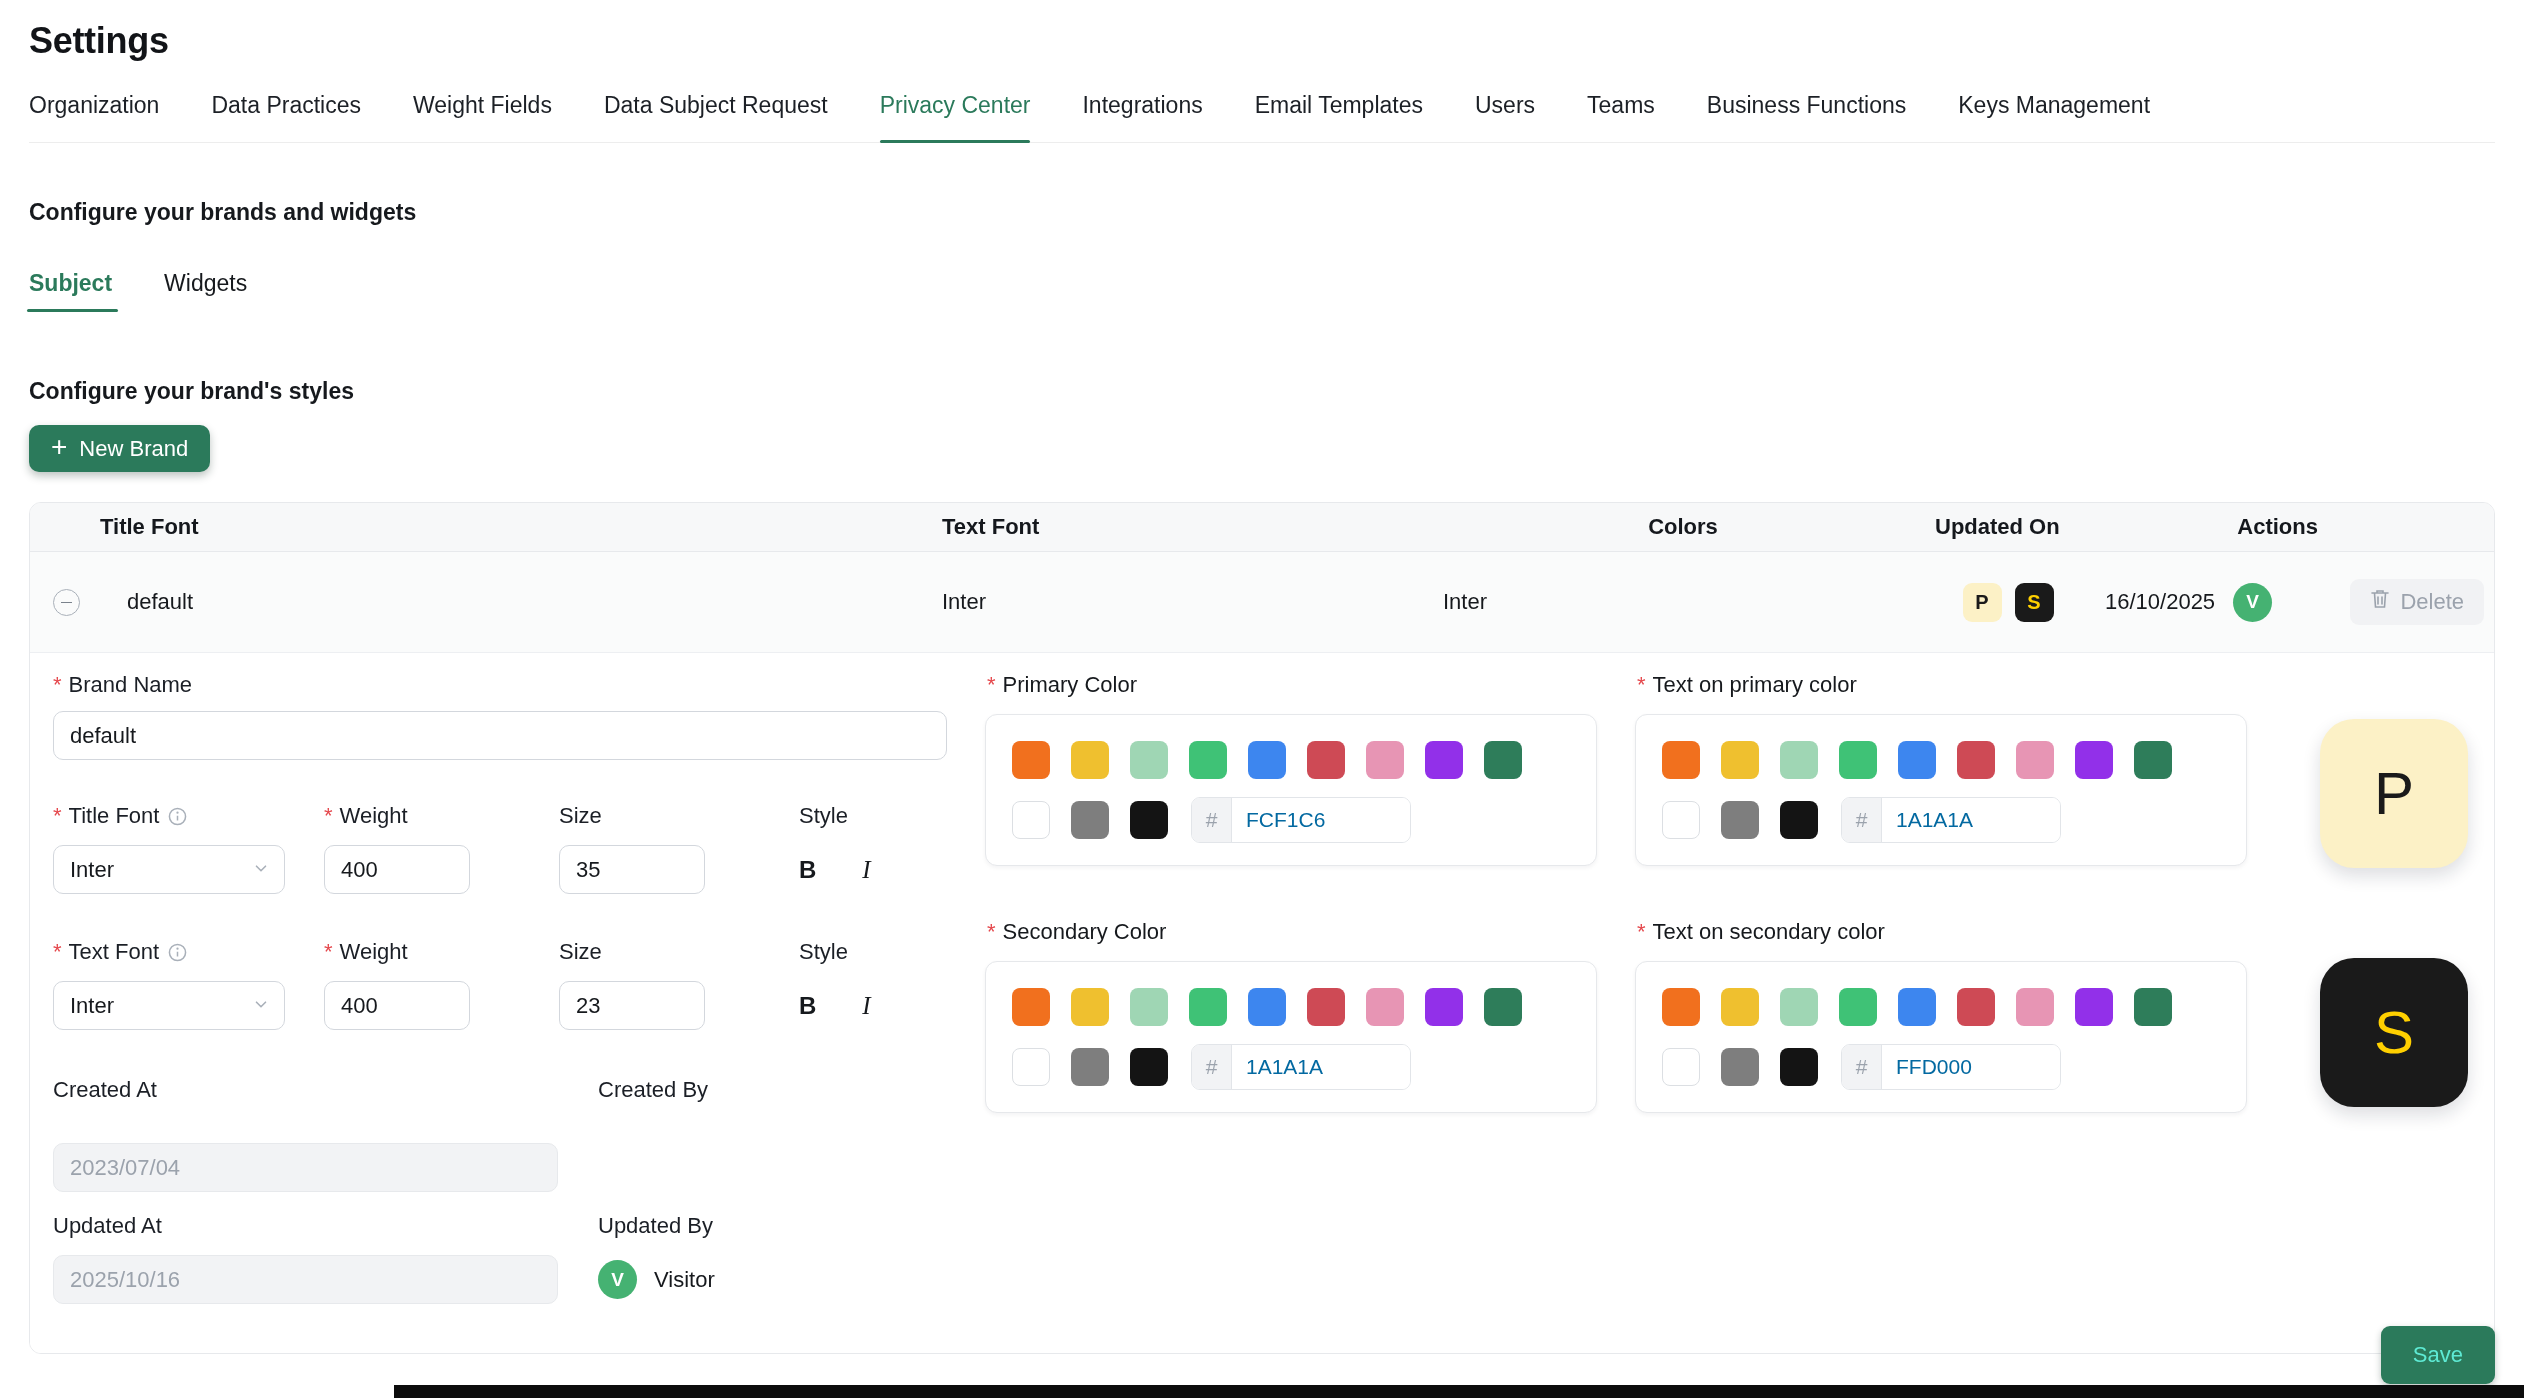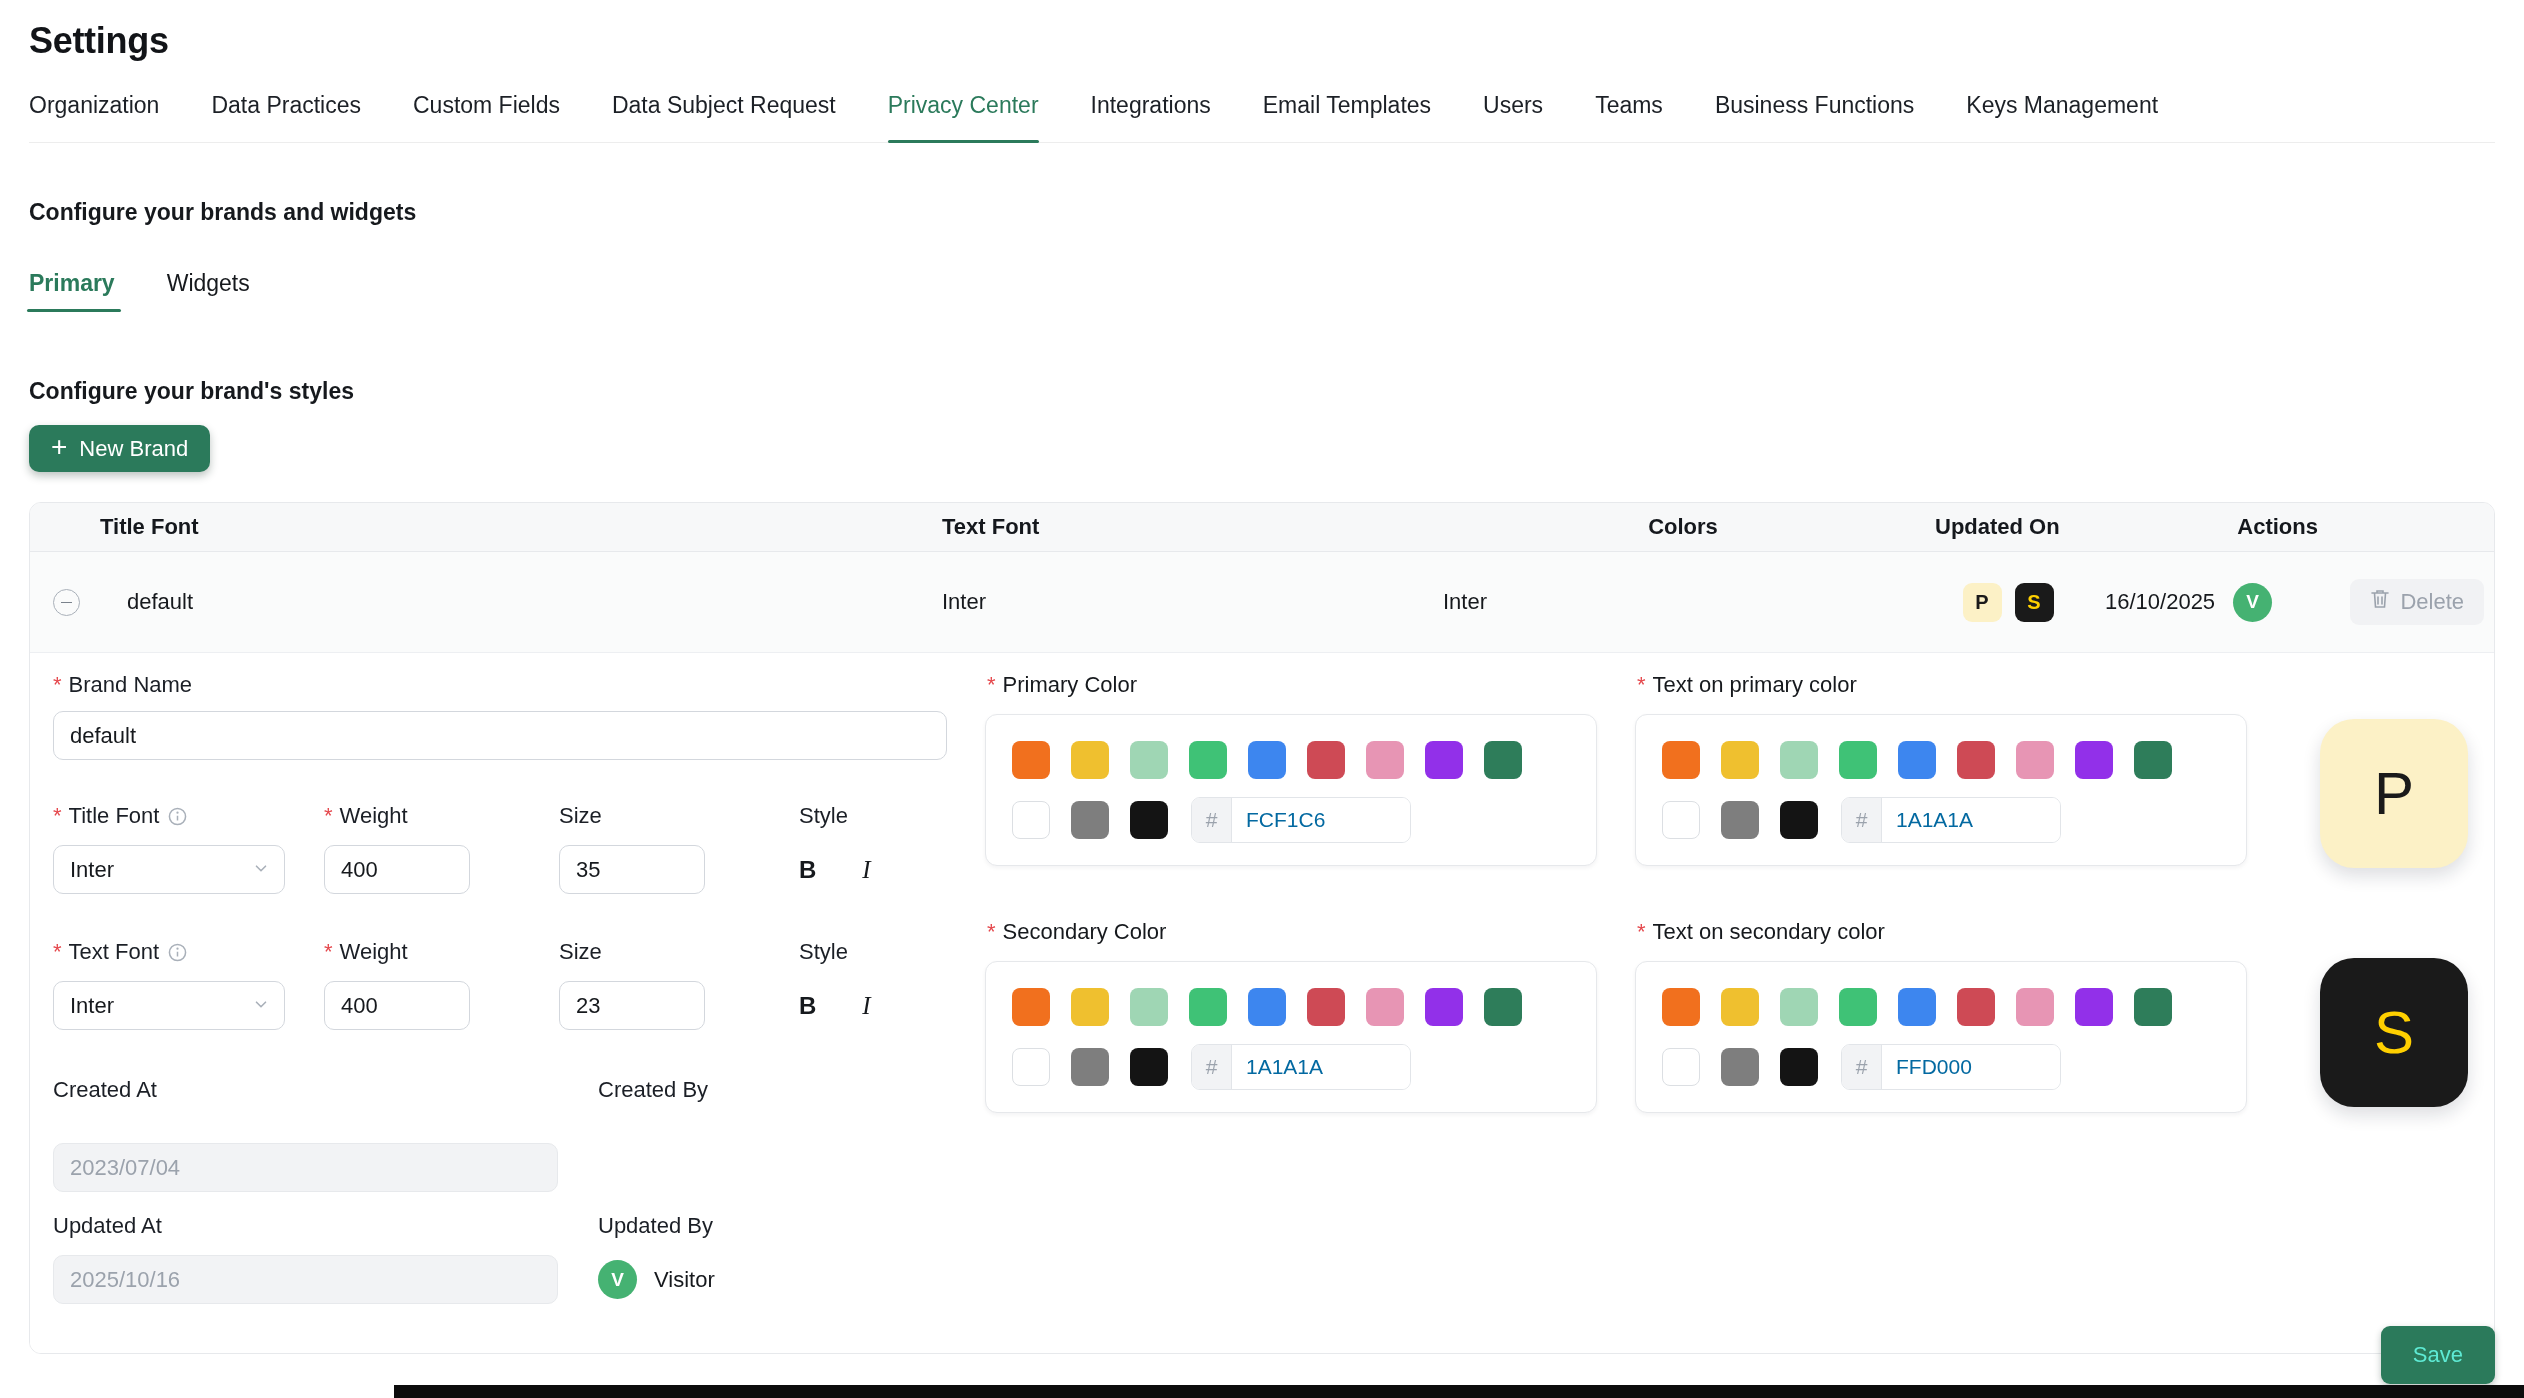--- a/index.html
+++ b/index.html
@@ -107,35 +107,35 @@
 </head>
 <body>
 
 <div class="page">
 
   <h1 class="title">Settings</h1>
 
   <nav class="tabs">
     <div class="tab">Organization</div>
     <div class="tab">Data Practices</div>
-    <div class="tab">Custom Fields</div>
+    <div class="tab">Weight Fields</div>
     <div class="tab">Data Subject Request</div>
     <div class="tab active">Privacy Center</div>
     <div class="tab">Integrations</div>
     <div class="tab">Email Templates</div>
     <div class="tab">Users</div>
     <div class="tab">Teams</div>
     <div class="tab">Business Functions</div>
     <div class="tab">Keys Management</div>
   </nav>
 
   <div class="intro">Configure your brands and widgets</div>
 
   <div class="sub-tabs">
-    <div class="sub-tab active">Primary</div>
+    <div class="sub-tab active">Subject</div>
     <div class="sub-tab">Widgets</div>
   </div>
 
   <div class="section-title">Configure your brand's styles</div>
 
   <button class="new-brand">
     <span class="plus">+</span>
     <span>New Brand</span>
   </button>
 

